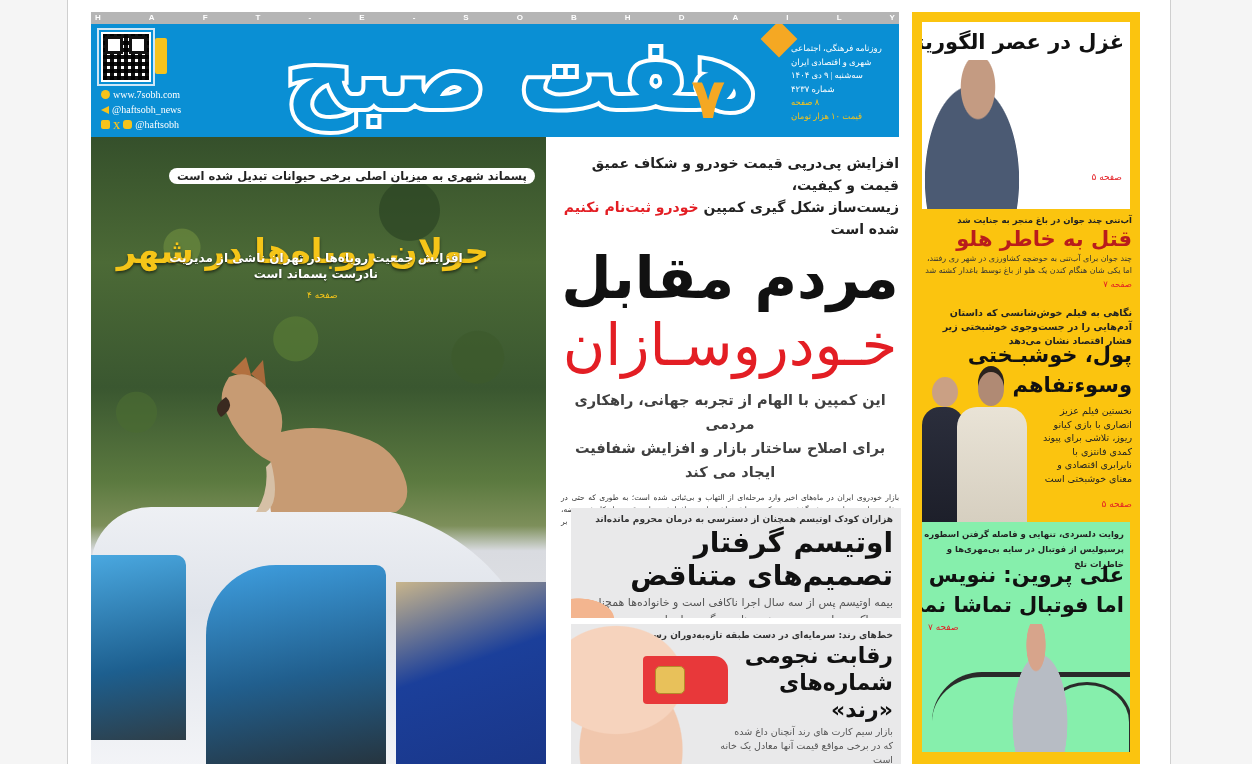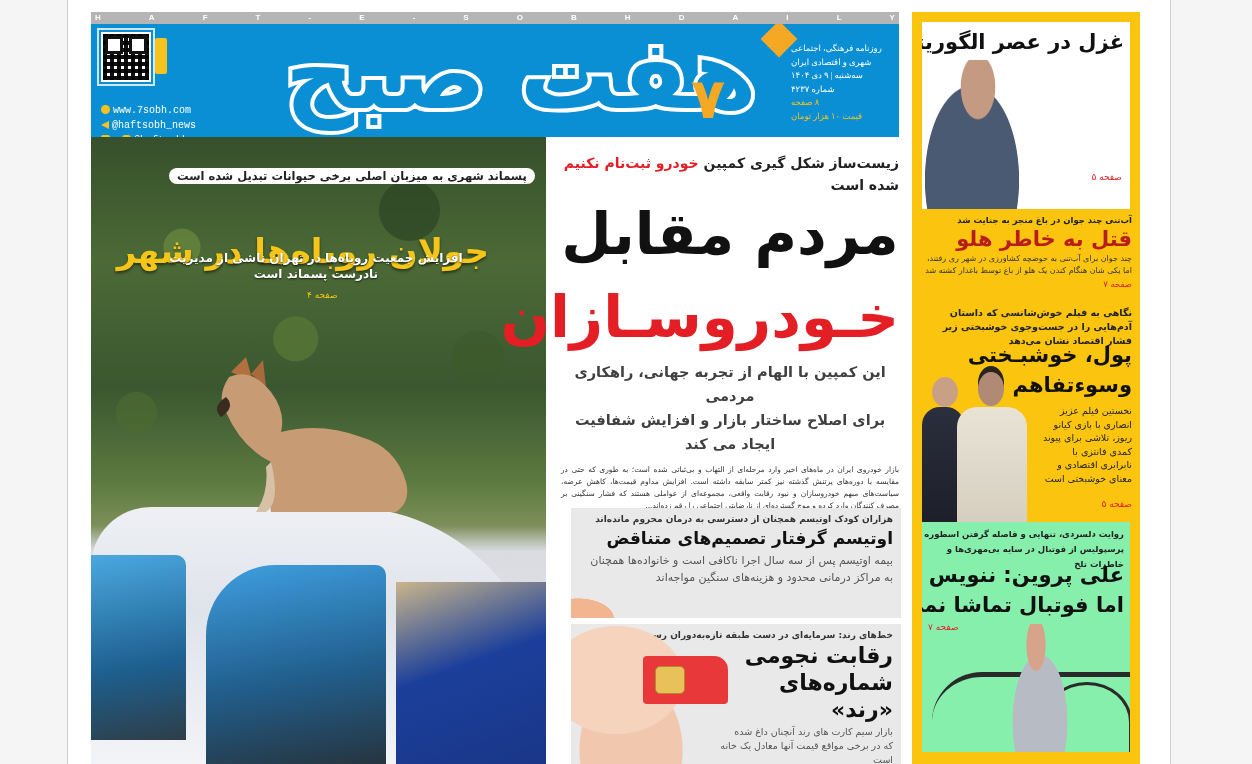--- a/index.html
+++ b/index.html
@@ -9,21 +9,21 @@
 
   
   .topband { position: absolute; left: 0; top: 0; width: 808px; height: 12px; background: #b5b5b5; display: flex; justify-content: space-between; padding: 0 4px; color: #fff; font-size: 8px; font-weight: bold; line-height: 12px; font-family: "Liberation Sans", sans-serif; }
   .masthead { position: absolute; left: 0; top: 12px; width: 808px; height: 113px; background: #0a8fd4; overflow: hidden; }
   .qr { position: absolute; left: 10px; top: 8px; width: 50px; height: 50px; background: #fff; border: 2px solid #fff; outline: 2px solid #cfe7f6; outline-offset: 2px;
         background-image: repeating-linear-gradient(90deg,#111 0 4px,#fff 4px 7px), repeating-linear-gradient(0deg,#111 0 4px,#fff 4px 7px); background-blend-mode: multiply; }
   .qr::before, .qr::after { content: ""; position: absolute; width: 12px; height: 12px; border: 3px solid #111; background: #fff; }
   .qr::before { left: 2px; top: 2px; }
   .qr::after { right: 2px; top: 2px; }
   .qr-tag { position: absolute; left: 64px; top: 14px; width: 12px; height: 36px; background: #f6c31c; border-radius: 2px; }
-  .socials { position: absolute; left: 10px; top: 63px; color: #fff; font-size: 10px; line-height: 15px; font-family: Liberation Mono, monospace; margin-top: 16px; }
+  .socials { position: absolute; left: 10px; top: 63px; color: #fff; font-size: 10px; line-height: 15px; font-family: Liberation Serif, serif; }
   .socials .ic { display: inline-block; width: 9px; height: 9px; margin-right: 3px; vertical-align: -1px; }
   .ic-globe { background: #f6c31c; border-radius: 50%; }
   .ic-tg { width: 0 !important; height: 0 !important; border-top: 4px solid transparent; border-bottom: 4px solid transparent; border-right: 8px solid #f6c31c; }
   .ic-yt { background: #f6c31c; border-radius: 2px; }
   .ic-x { color: #f6c31c; font-weight: bold; font-size: 10px; width: auto !important; height: auto !important; }
   .ic-ig { background: #f6c31c; border-radius: 3px; }
 
   .logo { position: absolute; left: 180px; top: 2px; width: 520px; height: 112px; }
   .logo-text { position: absolute; left: 0; top: -6px; width: 500px; text-align: center; font-size: 96px; font-weight: bold; color: #0a8fd4; -webkit-text-stroke: 8px #fff; paint-order: stroke fill; font-family: "DejaVu Sans", sans-serif; line-height: 110px; letter-spacing: -4px; }
   .logo-seven { position: absolute; left: 420px; top: 40px; font-size: 56px; font-weight: bold; color: #f5a823; font-family: "DejaVu Sans", sans-serif; }
@@ -46,30 +46,30 @@
   .hero-kicker { position: absolute; left: 78px; top: 31px; background: #fff; border-radius: 8px; padding: 1px 8px; font-size: 11.5px; font-weight: bold; color: #222; direction: rtl; white-space: nowrap; }
   .hero-title { position: absolute; left: 58px; top: 62px; width: 340px; text-align: center; direction: rtl; color: #f5c518; font-size: 34px; font-weight: bold; text-shadow: 0 2px 3px rgba(0,0,0,.5); white-space: nowrap; margin-top: 32px; }
   .hero-lead { position: absolute; left: 55px; top: 113px; width: 340px; text-align: center; direction: rtl; color: #fff; font-size: 12px; font-weight: bold; line-height: 16px; text-shadow: 0 1px 2px rgba(0,0,0,.7); }
   .hero-page { position: absolute; left: 216px; top: 153px; color: #f5c518; font-size: 9px; direction: rtl; }
 
   
   .main { position: absolute; left: 470px; top: 140px; width: 338px; direction: rtl; text-align: center; }
   .main-kicker { font-size: 14px; font-weight: bold; line-height: 22px; color: #222; text-align: right; }
   .main-kicker .red { color: #e31e24; }
   .main-title1 { margin-top: 6px; font-size: 58px; font-weight: bold; line-height: 64px; color: #111; letter-spacing: -2px; }
-  .main-title2 { font-size: 58px; font-weight: bold; line-height: 70px; color: #e31e24; letter-spacing: 2px; margin-top: 16px; }
+  .main-title2 { font-size: 58px; font-weight: normal; line-height: 70px; color: #e31e24; letter-spacing: 2px; }
   .main-sub { margin-top: 8px; font-size: 14.5px; font-weight: bold; line-height: 24px; color: #404040; }
   .main-body { margin-top: 8px; font-size: 7.5px; line-height: 12px; color: #333; text-align: justify; }
   .main-page { font-size: 9px; color: #e31e24; text-align: right; margin-top: 2px; }
 
   .box { position: absolute; left: 480px; width: 330px; background: #e9e9ea; direction: rtl; text-align: right; overflow: hidden; }
   .box1 { top: 496px; height: 110px; }
   .box2 { top: 612px; height: 140px; }
   .box .k { font-size: 9px; font-weight: bold; color: #333; margin: 6px 8px 0 8px; }
-  .box .t { font-size: 17px; font-weight: bold; color: #111; margin: 2px 8px 0 8px; line-height: 24px; }
+  .box .t { font-size: 28px; font-weight: bold; color: #111; margin: 2px 8px 0 8px; line-height: 33px; }
   .box .b { font-size: 11px; color: #555; margin: 2px 8px 0 8px; line-height: 17px; }
   .hand1 { position: absolute; left: -20px; top: 75px; width: 90px; height: 60px; background: radial-gradient(ellipse at 30% 60%, #f3b58f 0 40%, transparent 41%); }
   .sim-hand { position: absolute; left: 0; top: 0; width: 150px; height: 140px; background: radial-gradient(ellipse at 30% 40%, #f6d3bd 0 45%, transparent 46%), radial-gradient(ellipse at 40% 90%, #f1c7ad 0 40%, transparent 41%); }
   .sim { position: absolute; left: 72px; top: 32px; width: 85px; height: 48px; background: #e8383a; border-radius: 4px 14px 4px 4px; }
   .sim-chip { position: absolute; left: 12px; top: 10px; width: 30px; height: 28px; background: #e8c15a; border-radius: 5px; border: 1px solid #b48a2a; }
   .box2 .t { font-size: 22px; line-height: 27px; padding-left: 150px; }
   .box2 .b { font-size: 9.5px; line-height: 14px; padding-left: 120px; }
 
   
   .side { position: absolute; left: 821px; top: 0; width: 228px; height: 752px; background: #fbc40f; direction: rtl; }
@@ -167,20 +167,21 @@
       <div class="hero-kicker">پسماند شهری به میزبان اصلی برخی حیوانات تبدیل شده است</div>
       <div class="hero-title">جولان روباه‌ها در شهر</div>
       <div class="hero-lead">
         <div>افزایش جمعیت روباه‌ها در تهران ناشی از مدیریت نادرست پسماند است</div>
       </div>
       <div class="hero-page">صفحه ۴</div>
     </div>
 
     <div class="main">
       <div class="main-kicker">
+        <div>افزایش پی‌درپی قیمت خودرو و شکاف عمیق قیمت و کیفیت،</div>
         <div><span>زیست‌ساز شکل گیری کمپین </span><span class="red">خودرو ثبت‌نام نکنیم</span><span> شده است</span></div>
       </div>
       <div class="main-title1">مردم مقابل</div>
       <div class="main-title2">خـودروسـازان</div>
       <div class="main-sub">
         <div>این کمپین با الهام از تجربه جهانی، راهکاری مردمی</div>
         <div>برای اصلاح ساختار بازار و افزایش شفافیت ایجاد می کند</div>
       </div>
       <div class="main-body">بازار خودروی ایران در ماه‌های اخیر وارد مرحله‌ای از التهاب و بی‌ثباتی شده است؛ به طوری که حتی در مقایسه با دوره‌های پرتنش گذشته نیز کمتر سابقه داشته است. افزایش مداوم قیمت‌ها، کاهش عرضه، سیاست‌های مبهم خودروسازان و نبود رقابت واقعی، مجموعه‌ای از عواملی هستند که فشار سنگینی بر مصرف کنندگان وارد کرده و موج گسترده‌ای از نارضایتی اجتماعی را رقم زده‌اند...</div>
       <div class="main-page">صفحه ۲</div>

